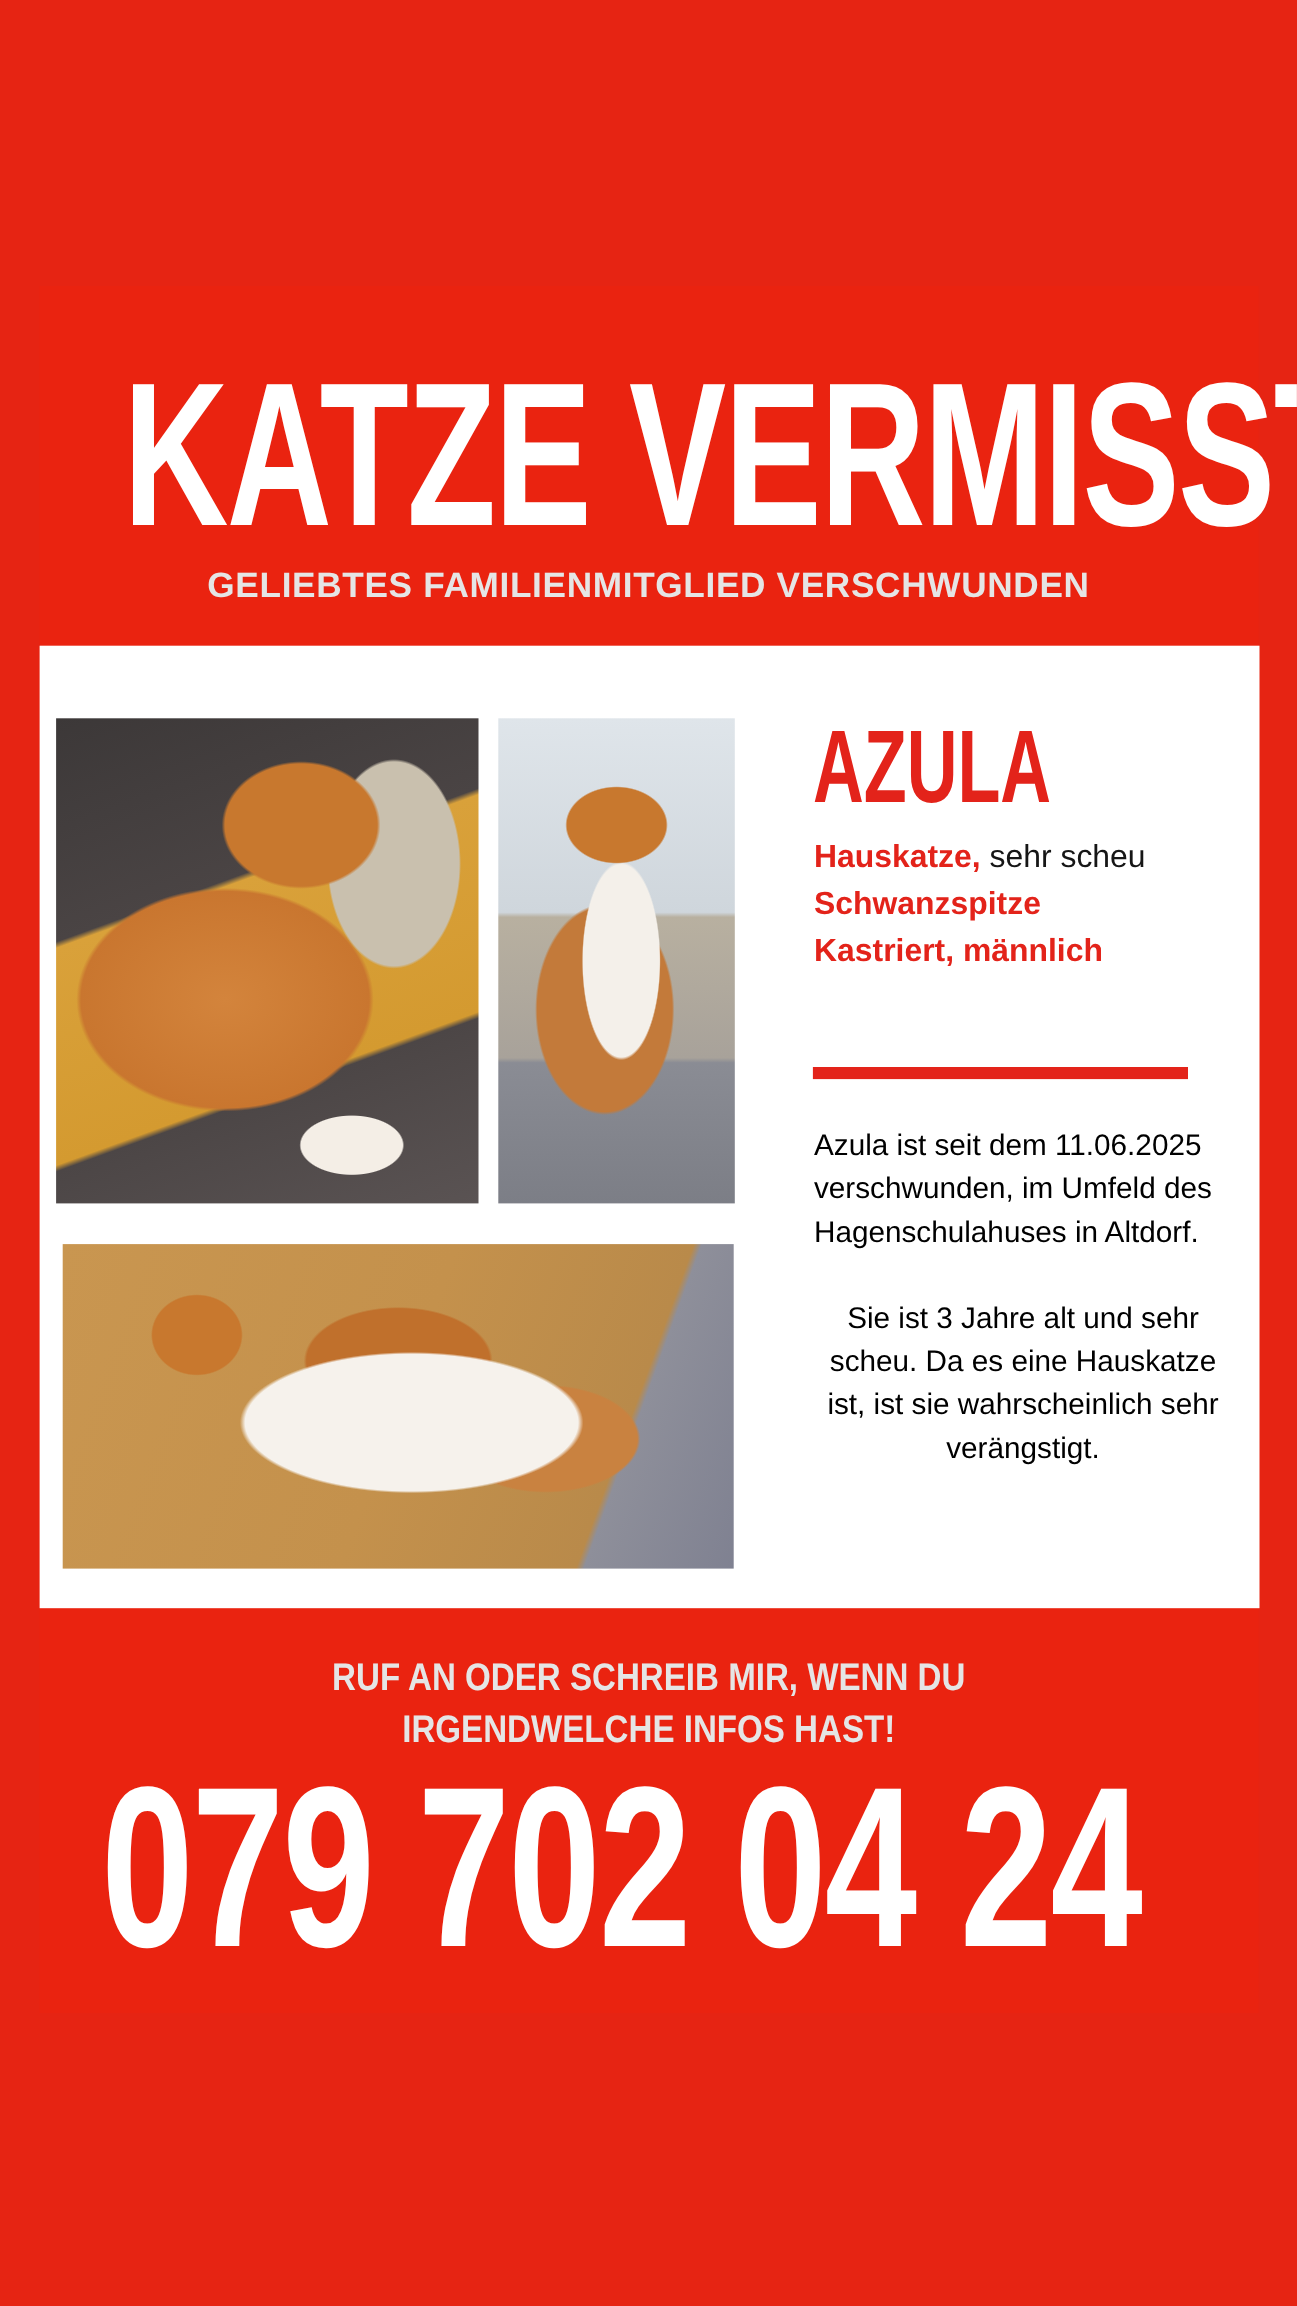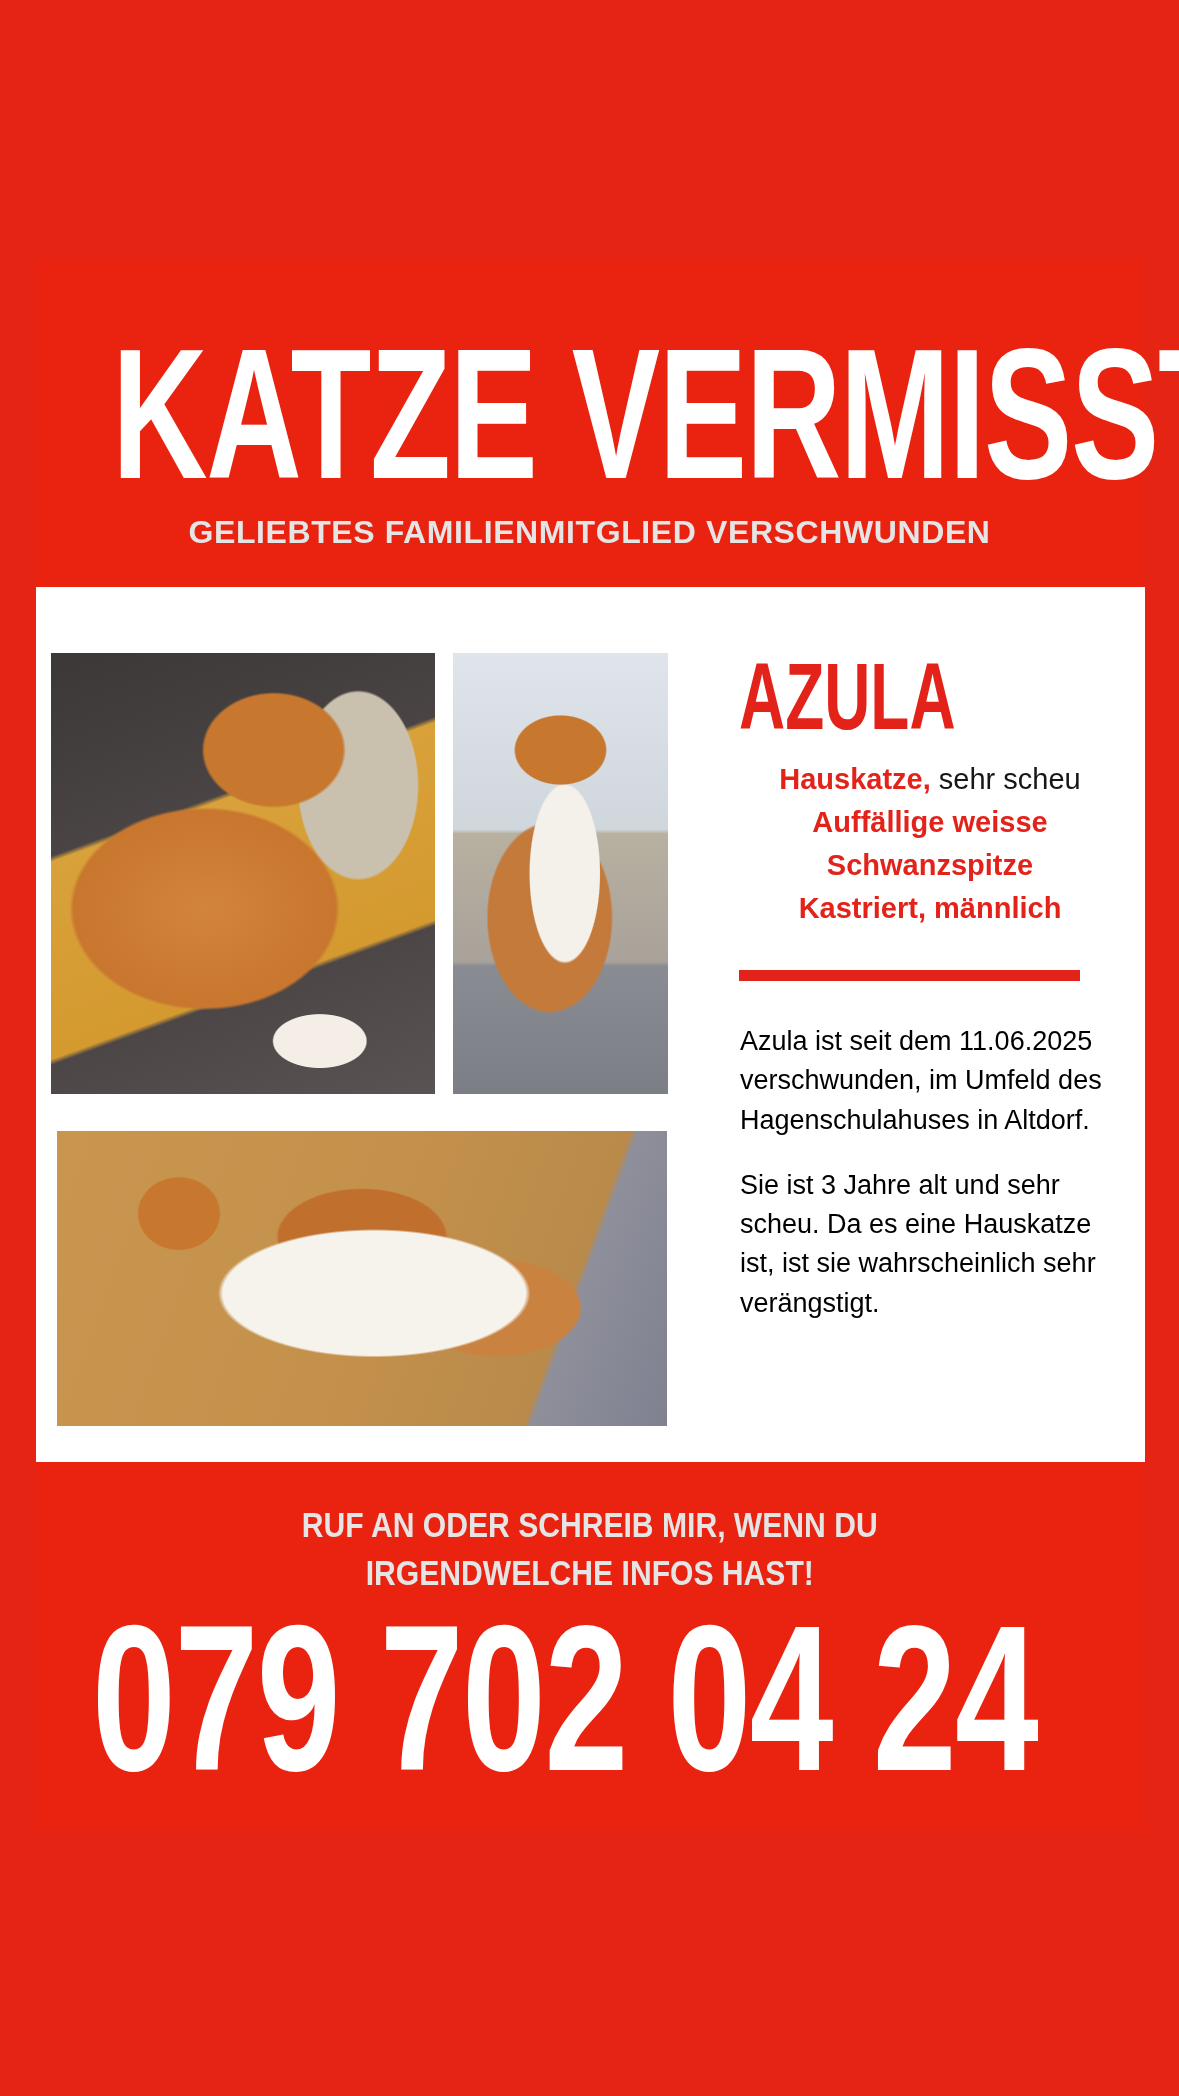--- a/index.html
+++ b/index.html
@@ -105,42 +105,42 @@
     .traits {
       left: 740px;
       top: 758px;
       width: 380px;
       font-family: "Liberation Sans", sans-serif;
       font-size: 29px;
       line-height: 43px;
       color: #e3231a;
       font-weight: bold;
     }
-    .traits .line { display: block; white-space: nowrap; text-align: center; }
+    .traits .line { display: block; white-space: nowrap; }
     .traits .plain { color: #161616; font-weight: normal; }
 
     .divider {
       left: 739px;
       top: 970px;
       width: 341px;
       height: 11px;
       background: #e3231a;
     }
 
     .description {
       left: 740px;
       top: 1022px;
       width: 380px;
       font-family: "Liberation Sans", sans-serif;
       font-size: 27px;
       line-height: 39.3px;
       color: #000000;
     }
     .description p { margin: 0; }
-    .description p + p { margin-top: 26px; }
+    .description p + p { margin-top: 39px; text-align: center; }
 
     .cta {
       left: 0;
       width: 1179px;
       top: 1501px;
       text-align: center;
       color: #e5e5e5;
       font-family: "Liberation Sans", sans-serif;
       font-weight: bold;
       font-size: 35px;
@@ -177,21 +177,20 @@
 <div class="abs info-panel"></div>
 
 <div class="abs photo photo-1" title="Orange and white cat curled up next to a plush toy"></div>
 <div class="abs photo photo-2" title="Orange and white cat sitting in a cat bed"></div>
 <div class="abs photo photo-3" title="Orange and white cat lying on a wooden floor"></div>
 
 <div class="abs condensed pet-name">AZULA</div>
 
 <div class="abs traits">
   <span class="line"><span>Hauskatze,</span><span class="plain"> sehr scheu</span></span>
-  <span class="line">Auffällige weisse</span>
   <span class="line">Schwanzspitze</span>
   <span class="line">Kastriert, männlich</span>
 </div>
 
 <div class="abs divider"></div>
 
 <div class="abs description">
   <p>Azula ist seit dem 11.06.2025 verschwunden, im Umfeld des Hagenschulahuses in Altdorf.</p>
   <p>Sie ist 3 Jahre alt und sehr scheu. Da es eine Hauskatze ist, ist sie wahrscheinlich sehr verängstigt.</p>
 </div>

